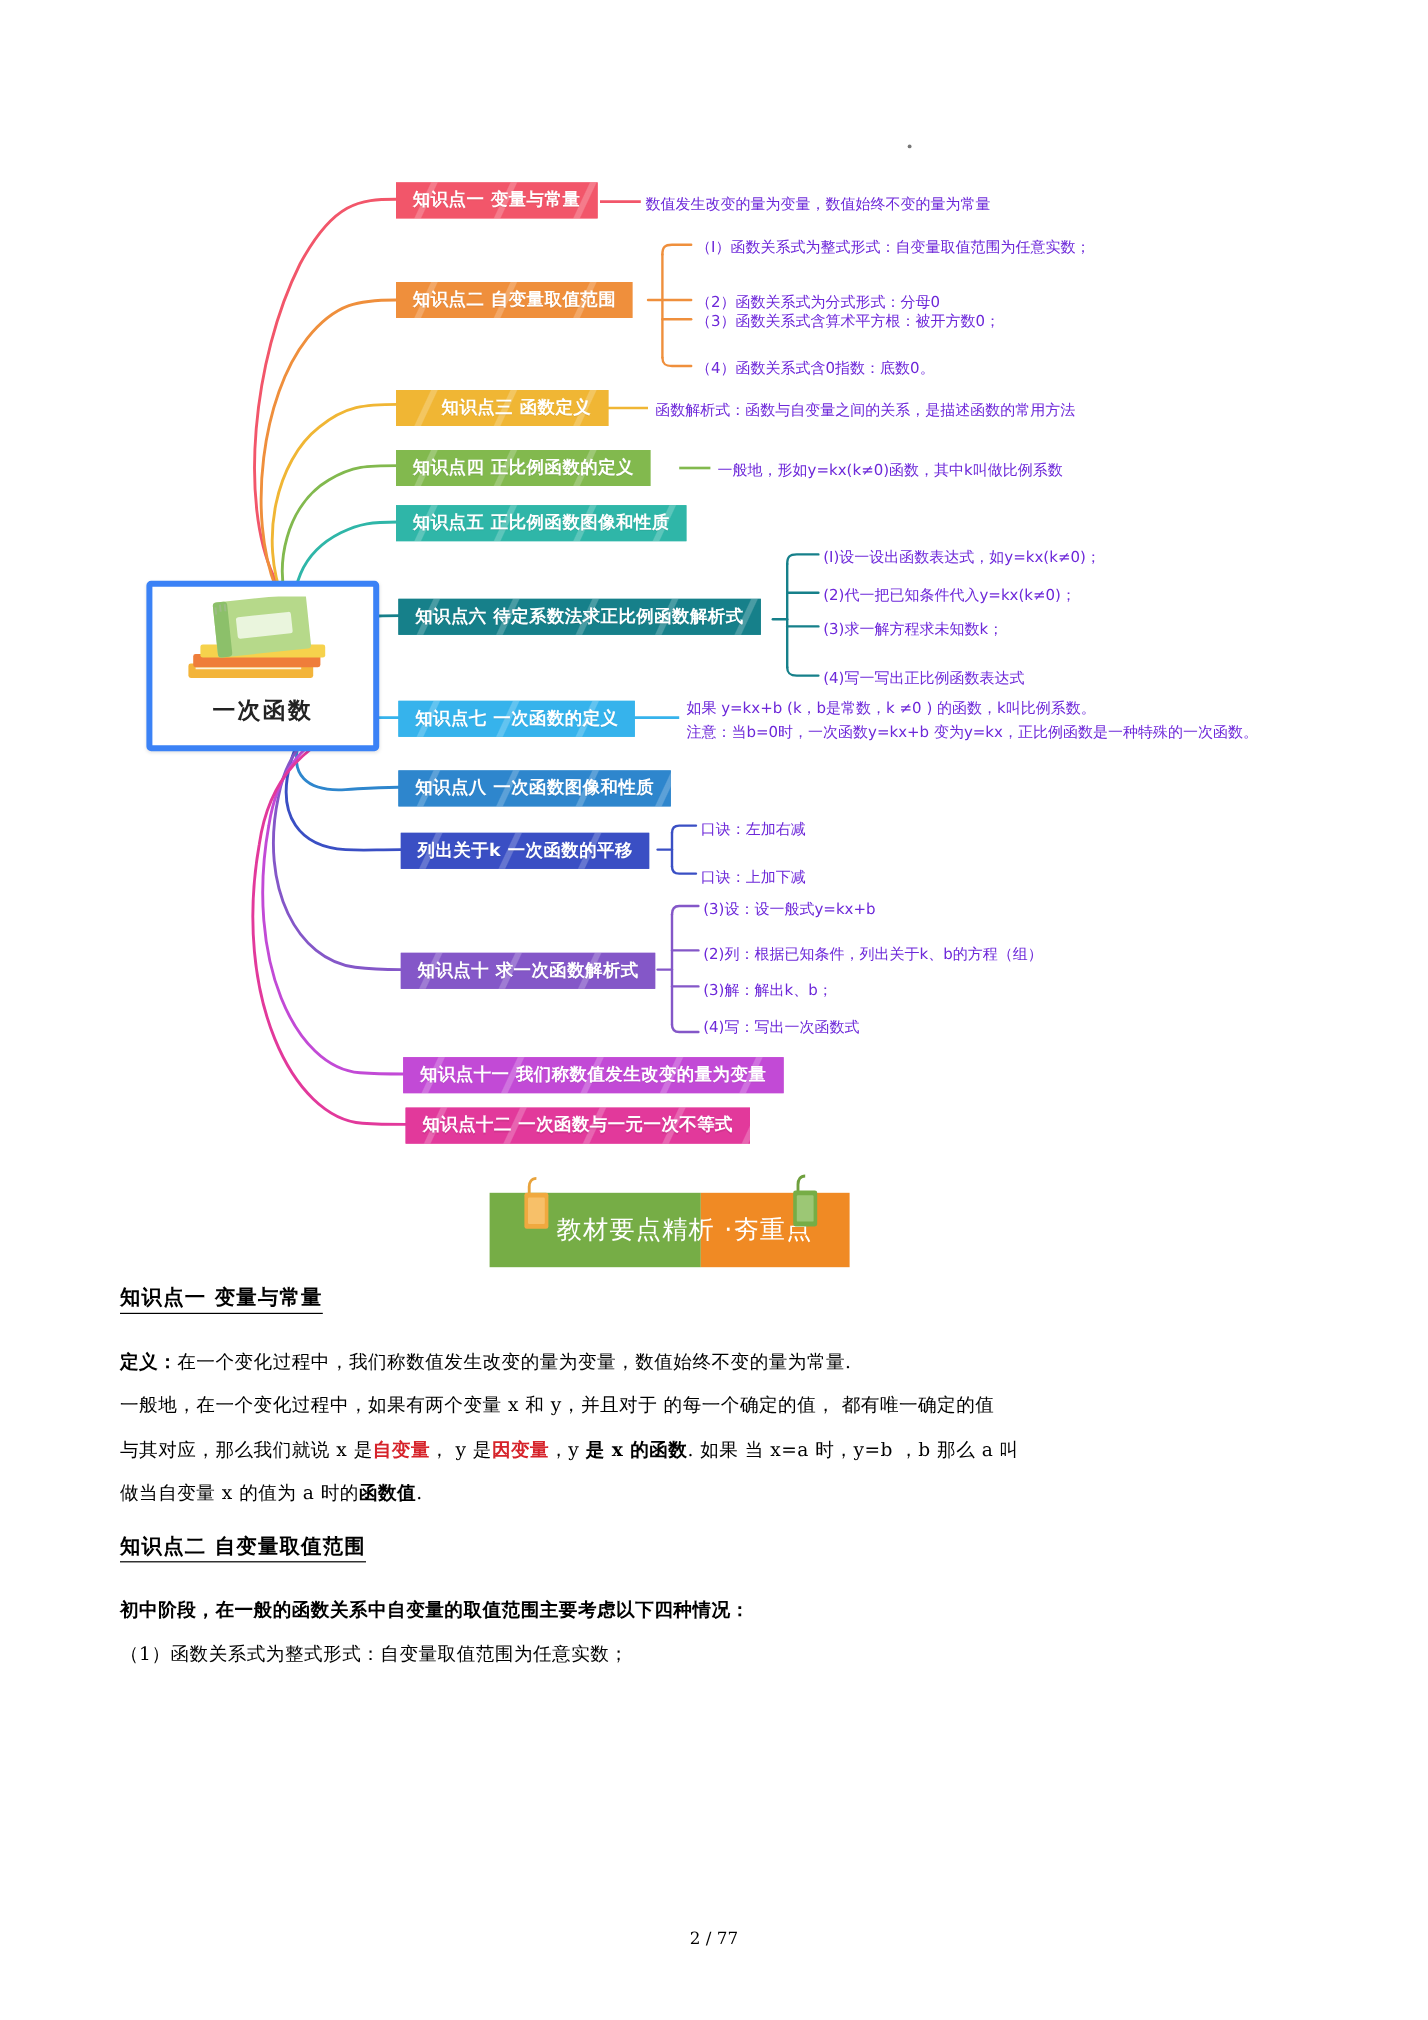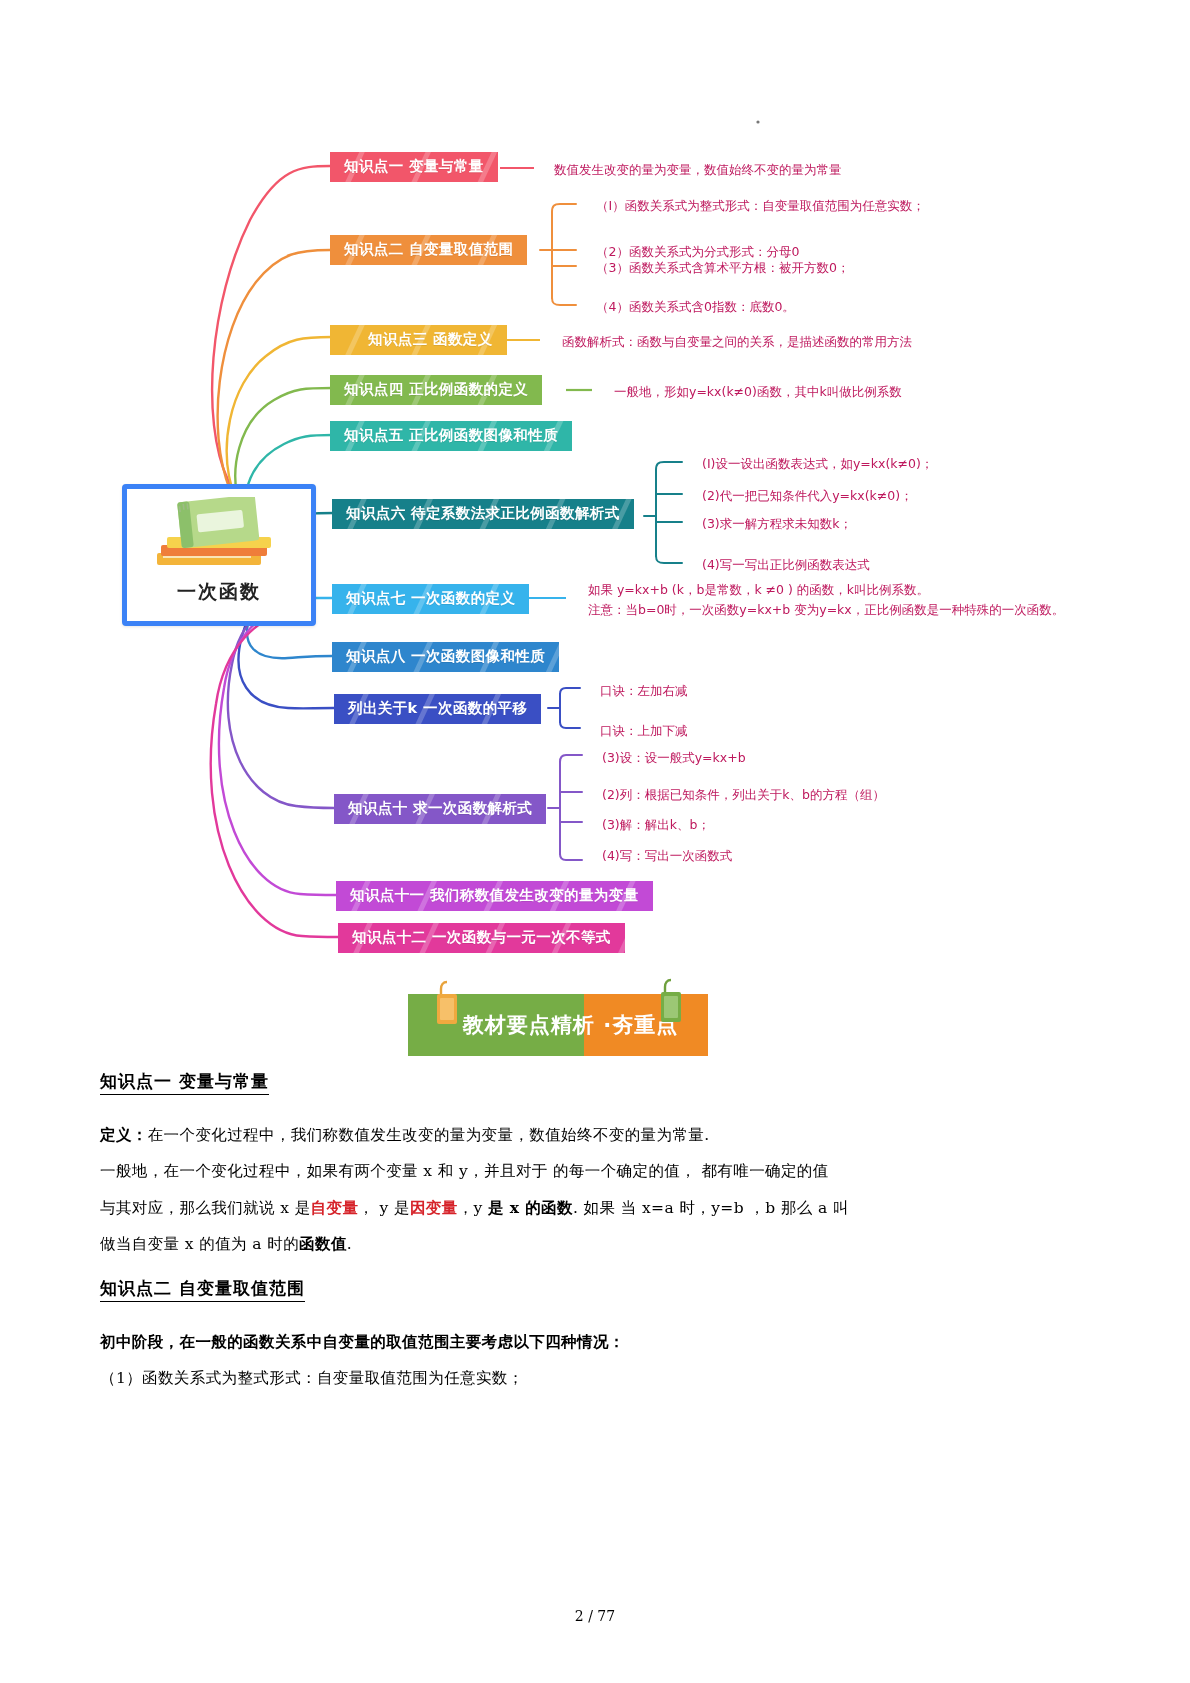--- a/index.html
+++ b/index.html
@@ -45,32 +45,32 @@
     background:repeating-linear-gradient(115deg,
       rgba(255,255,255,0) 0px, rgba(255,255,255,0) 26px,
       rgba(255,255,255,.22) 27px, rgba(255,255,255,.22) 31px,
       rgba(255,255,255,0) 32px, rgba(255,255,255,0) 60px);
   }
   .topic span.txt{position:relative;z-index:2;}
 
   .detail{
     position:absolute;
     font-family:"DejaVu Sans","Liberation Sans",sans-serif;
-    font-size:12.5px;color:#be185d;white-space:nowrap;line-height:1.55;margin-left:16px;
+    font-size:12.5px;color:#6d28d9;white-space:nowrap;line-height:1.55;
   }
 
   
   .banner{position:absolute;left:408px;top:994px;width:300px;height:62px;}
   .banner .green{position:absolute;left:0;top:0;width:176px;height:62px;background:#76ad46;}
   .banner .orange{position:absolute;left:176px;top:0;width:124px;height:62px;background:#f08a24;}
   .banner .btxt{
     position:absolute;left:0;top:0;width:325px;height:62px;
     display:flex;align-items:center;justify-content:center;
     font-family:"DejaVu Sans","Liberation Sans",sans-serif;
-    font-weight:700;color:#fff;font-size:21px;letter-spacing:1px;z-index:3;
+    font-weight:400;color:#fff;font-size:21px;letter-spacing:1px;z-index:3;
   }
   .clip{position:absolute;width:22px;height:46px;z-index:4;}
   .clip.l{left:28px;top:-14px;}
   .clip.r{left:252px;top:-16px;}
 
   
   .body-text{position:absolute;left:100px;top:1070px;width:1010px;
     font-family:"DejaVu Serif","Liberation Serif",serif;color:#000;}
   h2.sec{
     font-size:17px;font-weight:700;margin:0 0 22px 0;

